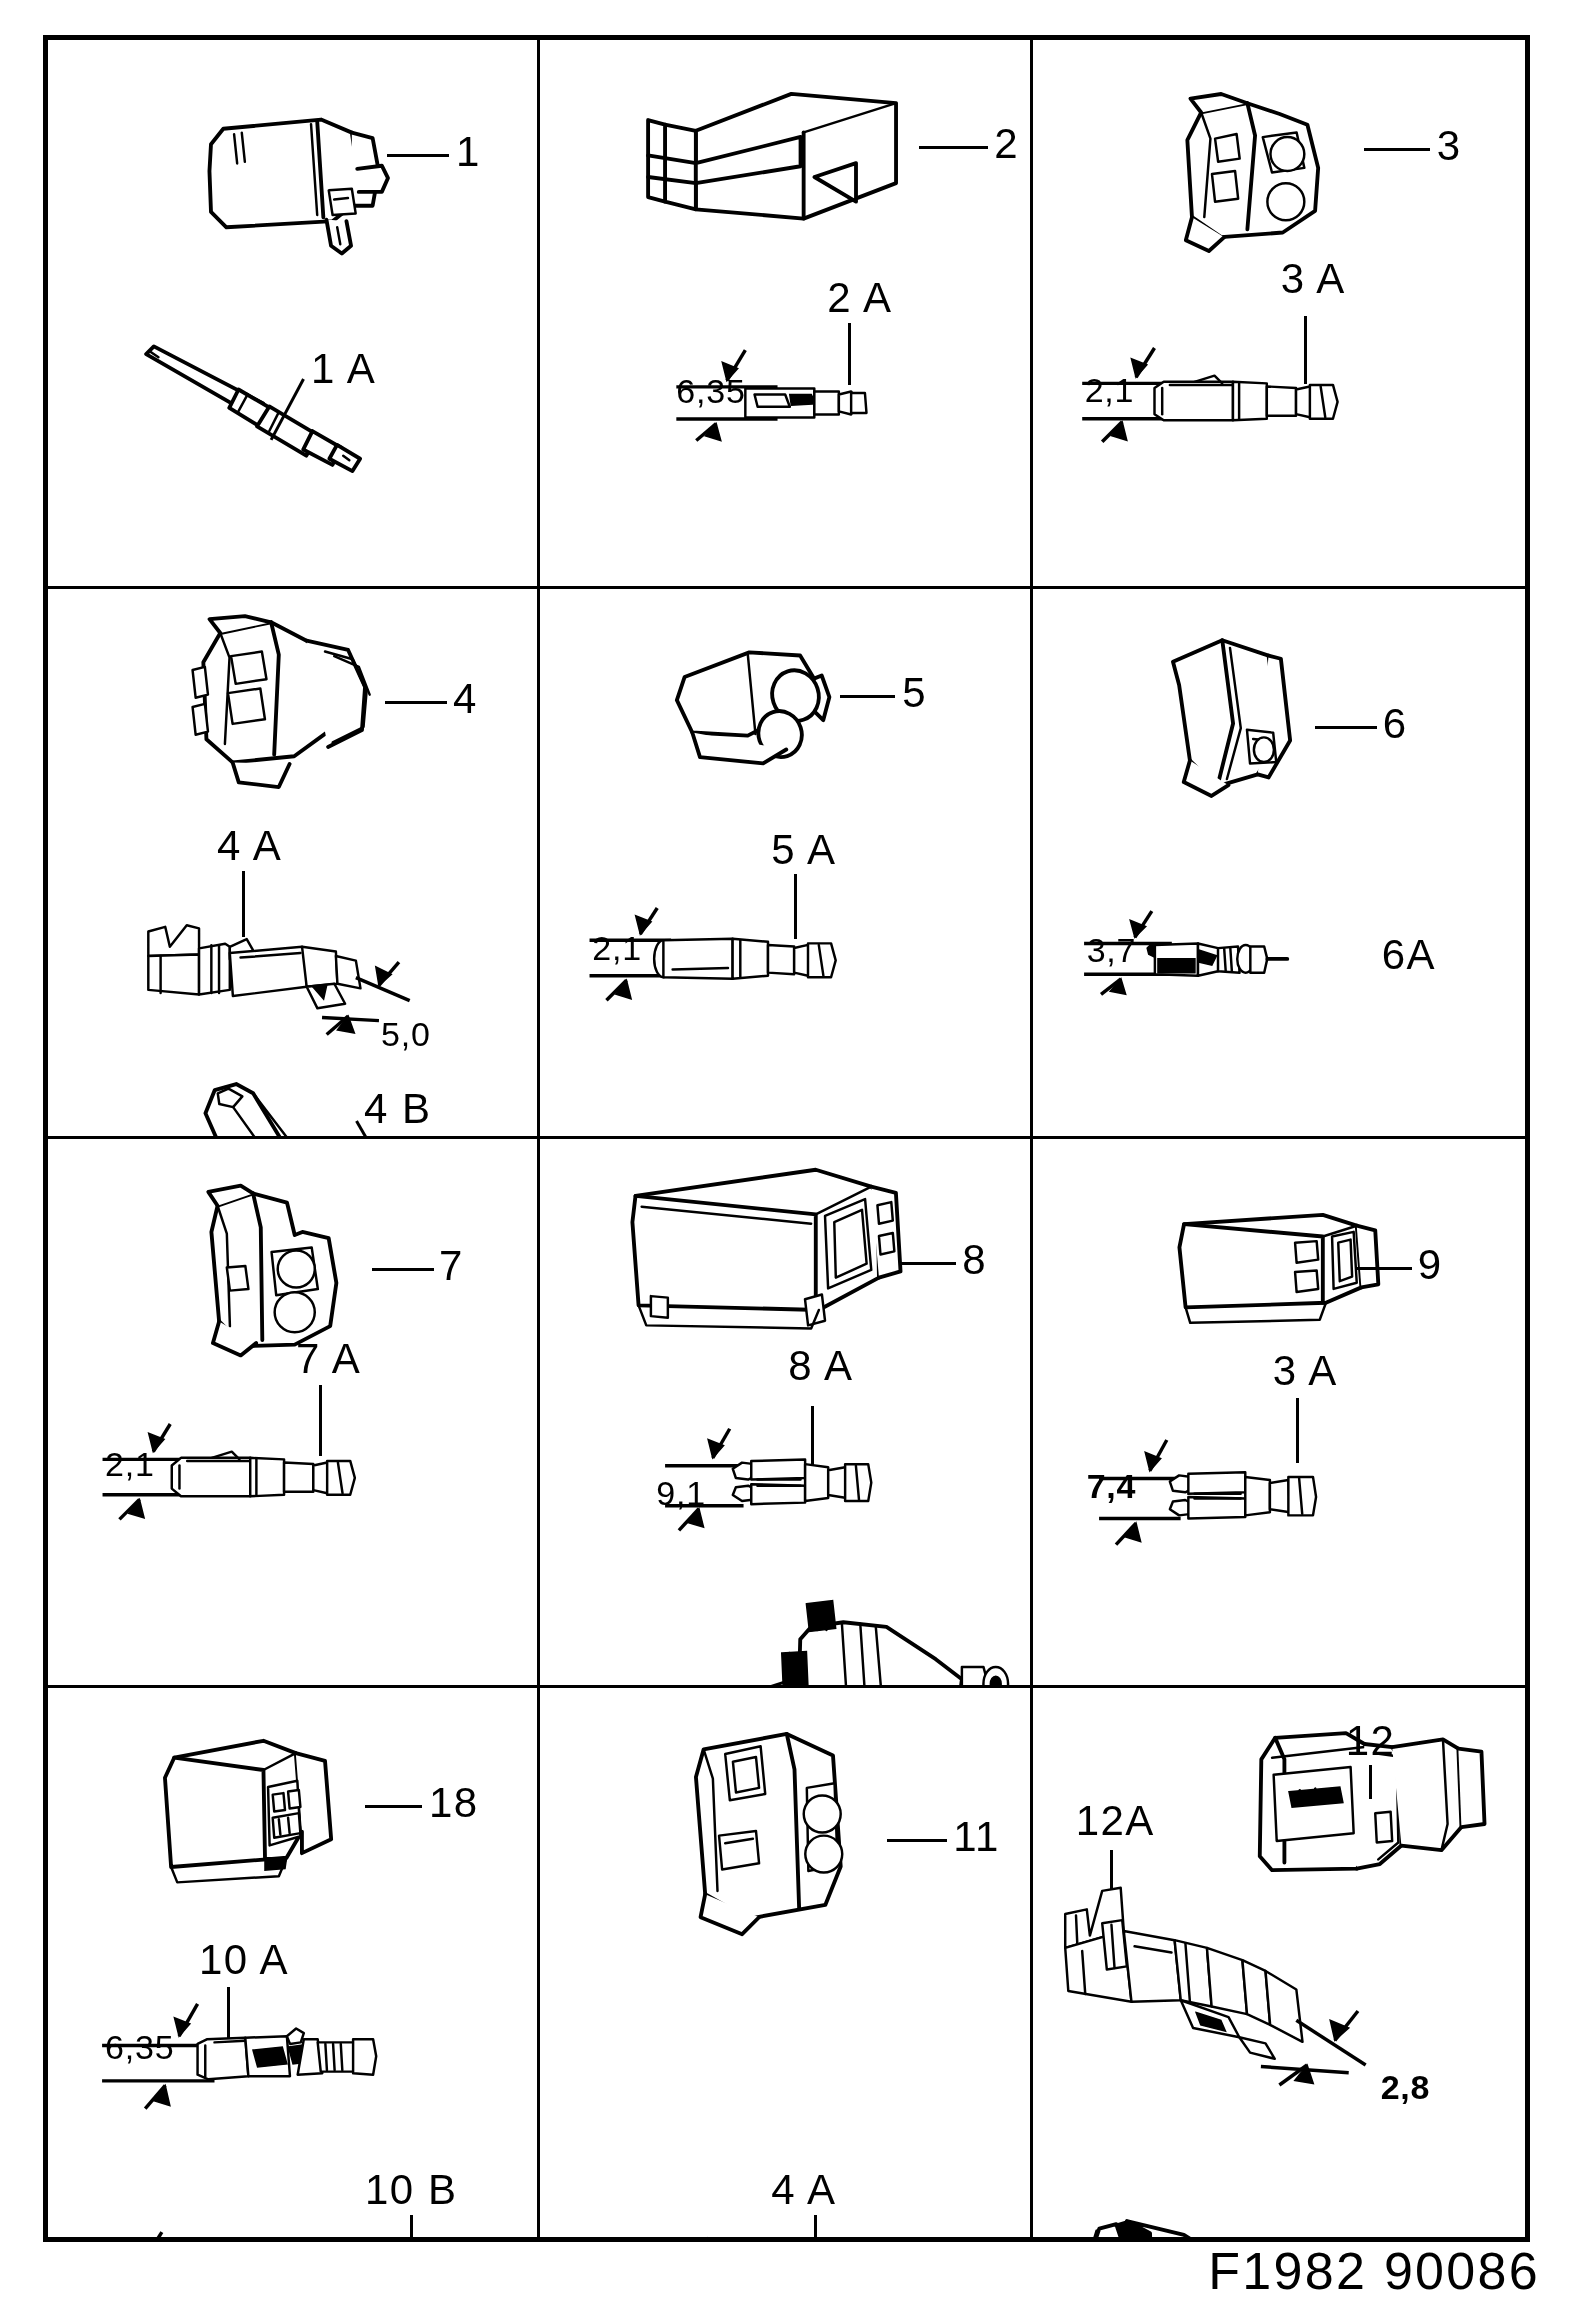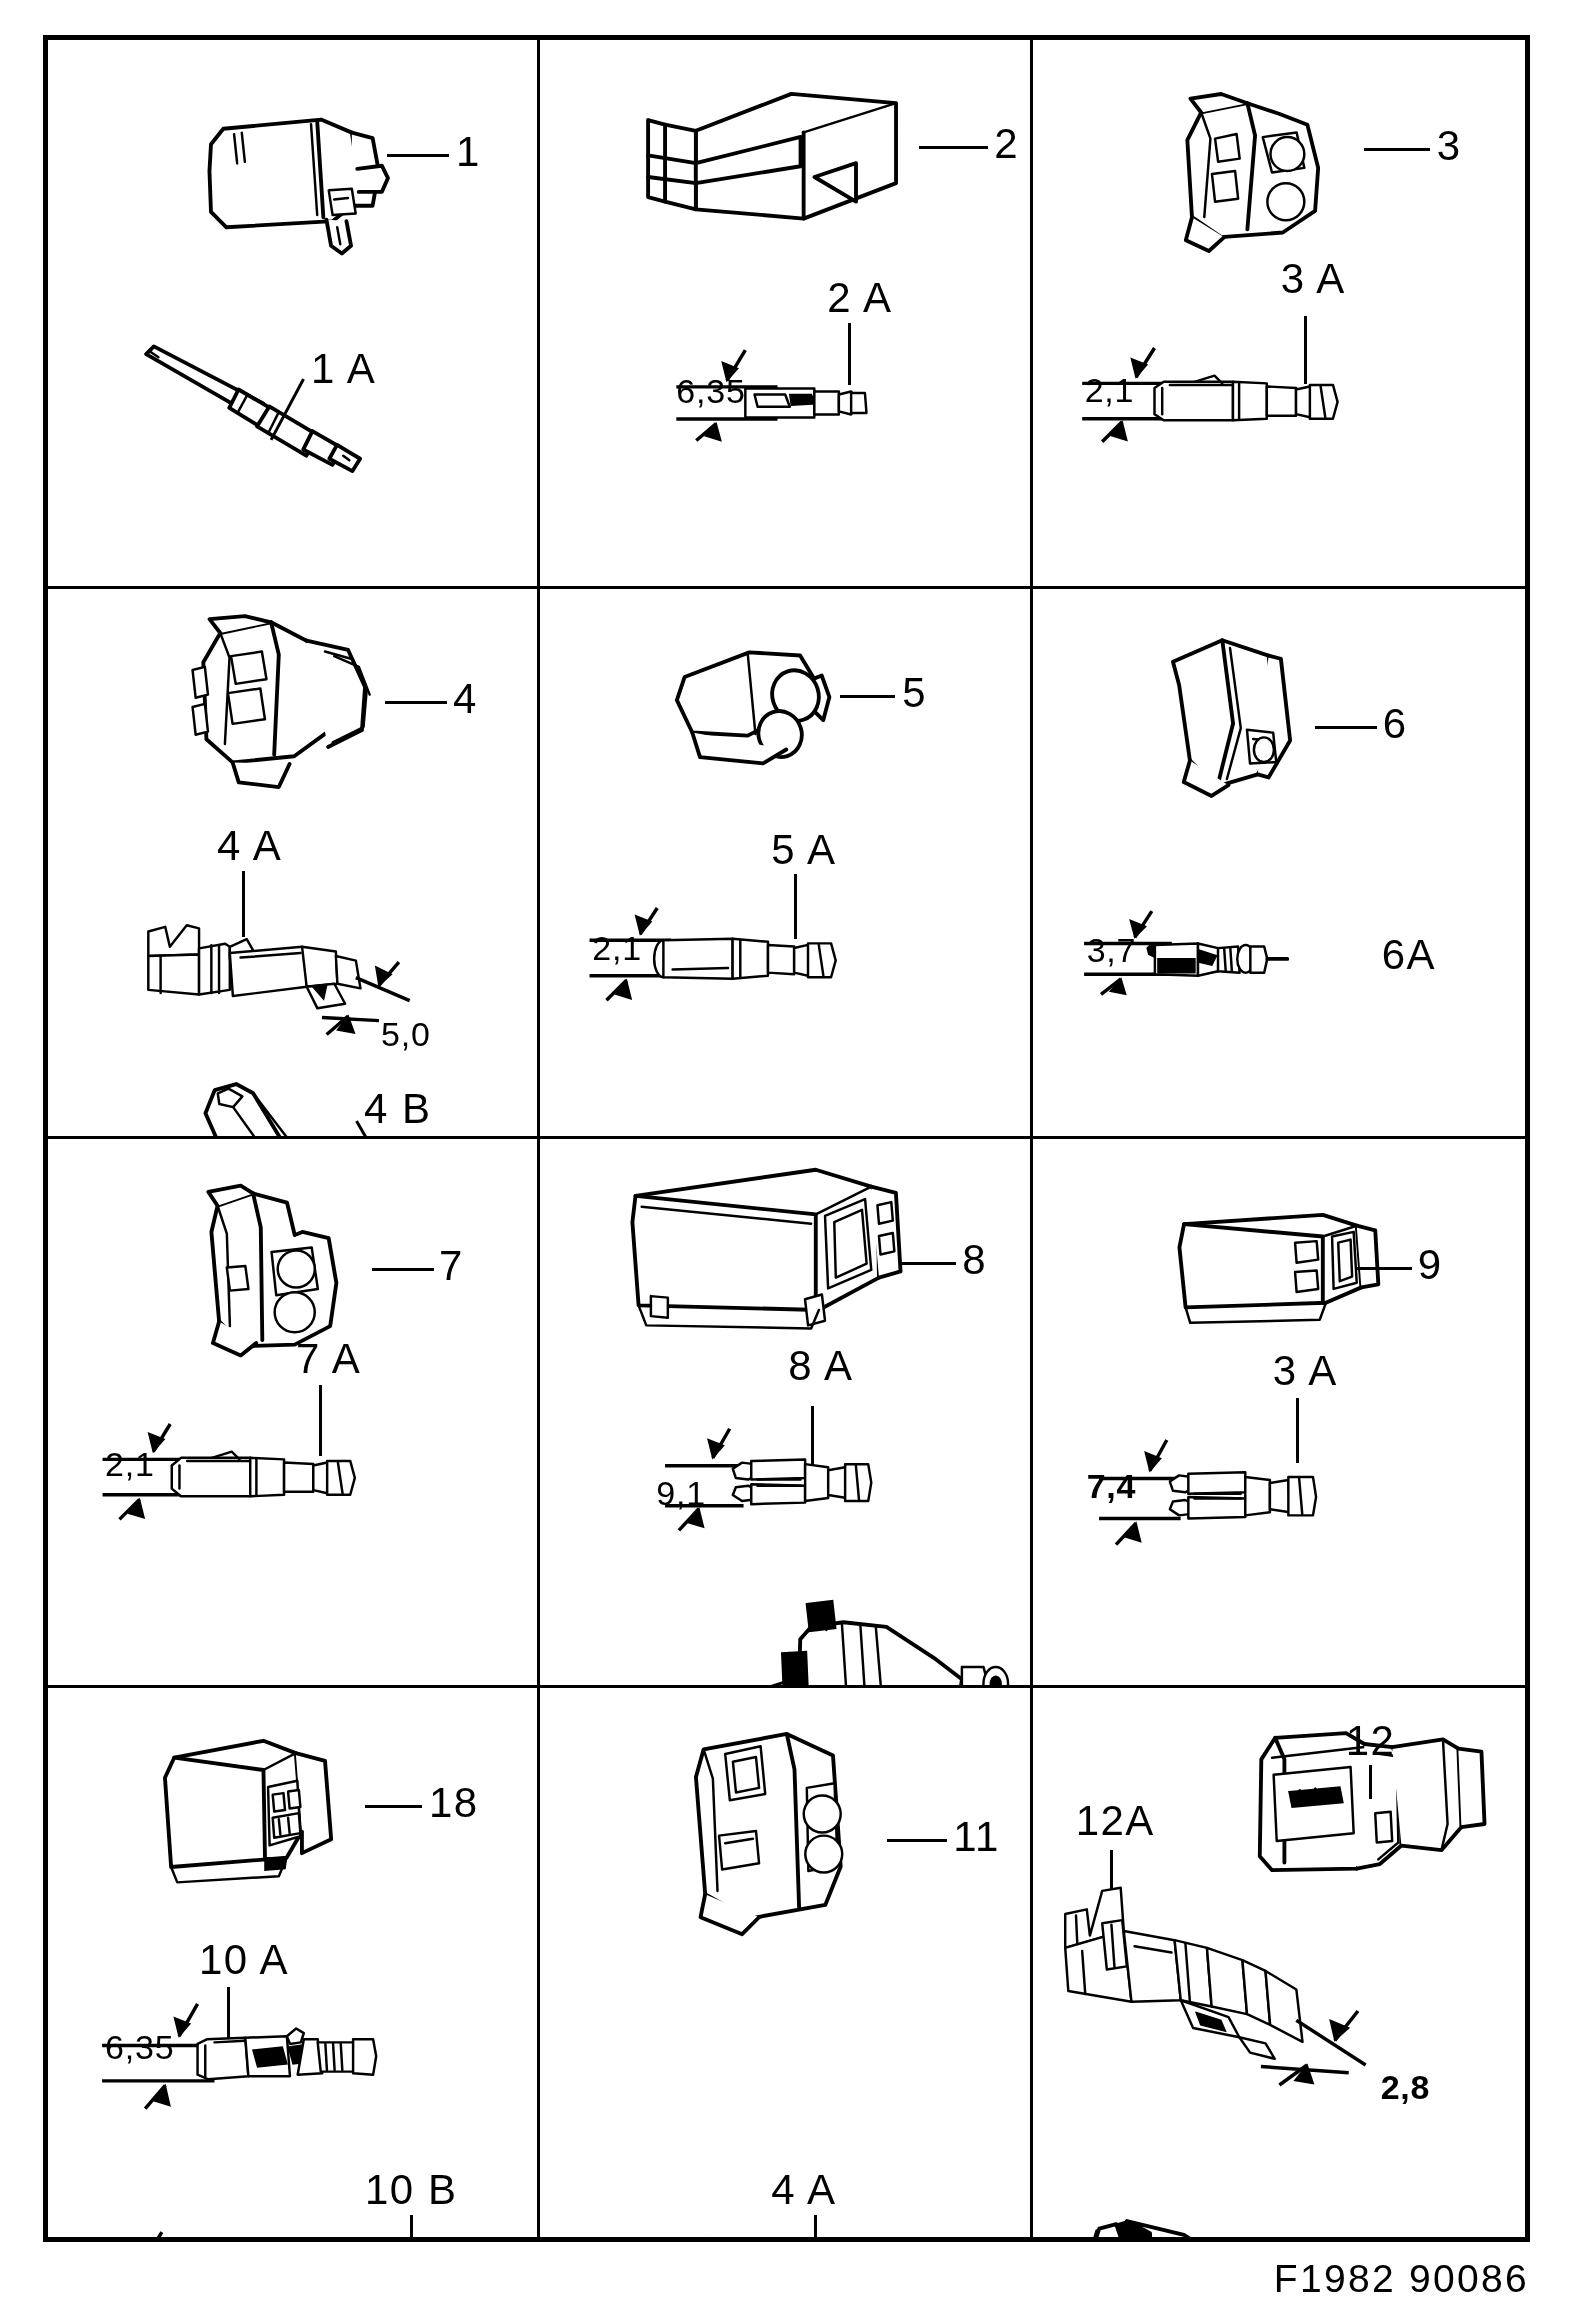--- a/index.html
+++ b/index.html
@@ -13,21 +13,21 @@
   .cell:nth-child(n+10){border-bottom:none;}
   .fig{position:absolute;}
   .lbl{position:absolute;font-size:42px;font-weight:400;letter-spacing:1.5px;
        font-family:"Liberation Sans",sans-serif;white-space:nowrap;line-height:1;}
   .dim{position:absolute;font-size:34px;font-weight:400;letter-spacing:0.8px;
        font-family:"Liberation Sans",sans-serif;white-space:nowrap;line-height:1;}
   .dim.bold{font-weight:700;}
   .ldr{position:absolute;background:#000;}
   .ldr.h{height:3.1px;}
   .ldr.v{width:3.1px;}
-  .footer{position:absolute;right:43px;bottom:18.5px;font-size:39px;letter-spacing:2.3px;
+  .footer{position:absolute;right:32px;bottom:18.5px;font-size:52px;letter-spacing:2.3px;
           font-family:"Liberation Sans",sans-serif;}
   svg{display:block;overflow:visible;}
   .ln{fill:none;stroke:#000;stroke-width:5;stroke-linejoin:round;stroke-linecap:round;}
   .ln2{fill:none;stroke:#000;stroke-width:3.2;stroke-linejoin:round;stroke-linecap:round;}
   .fl{fill:#fff;stroke:#000;stroke-width:5;stroke-linejoin:round;stroke-linecap:round;}
   .fl2{fill:#fff;stroke:#000;stroke-width:3.2;stroke-linejoin:round;stroke-linecap:round;}
   .blk{fill:#000;stroke:#000;stroke-width:2;}
   .arrowdim{stroke:#000;stroke-width:4.5;fill:none;}
 </style>
 </head>

